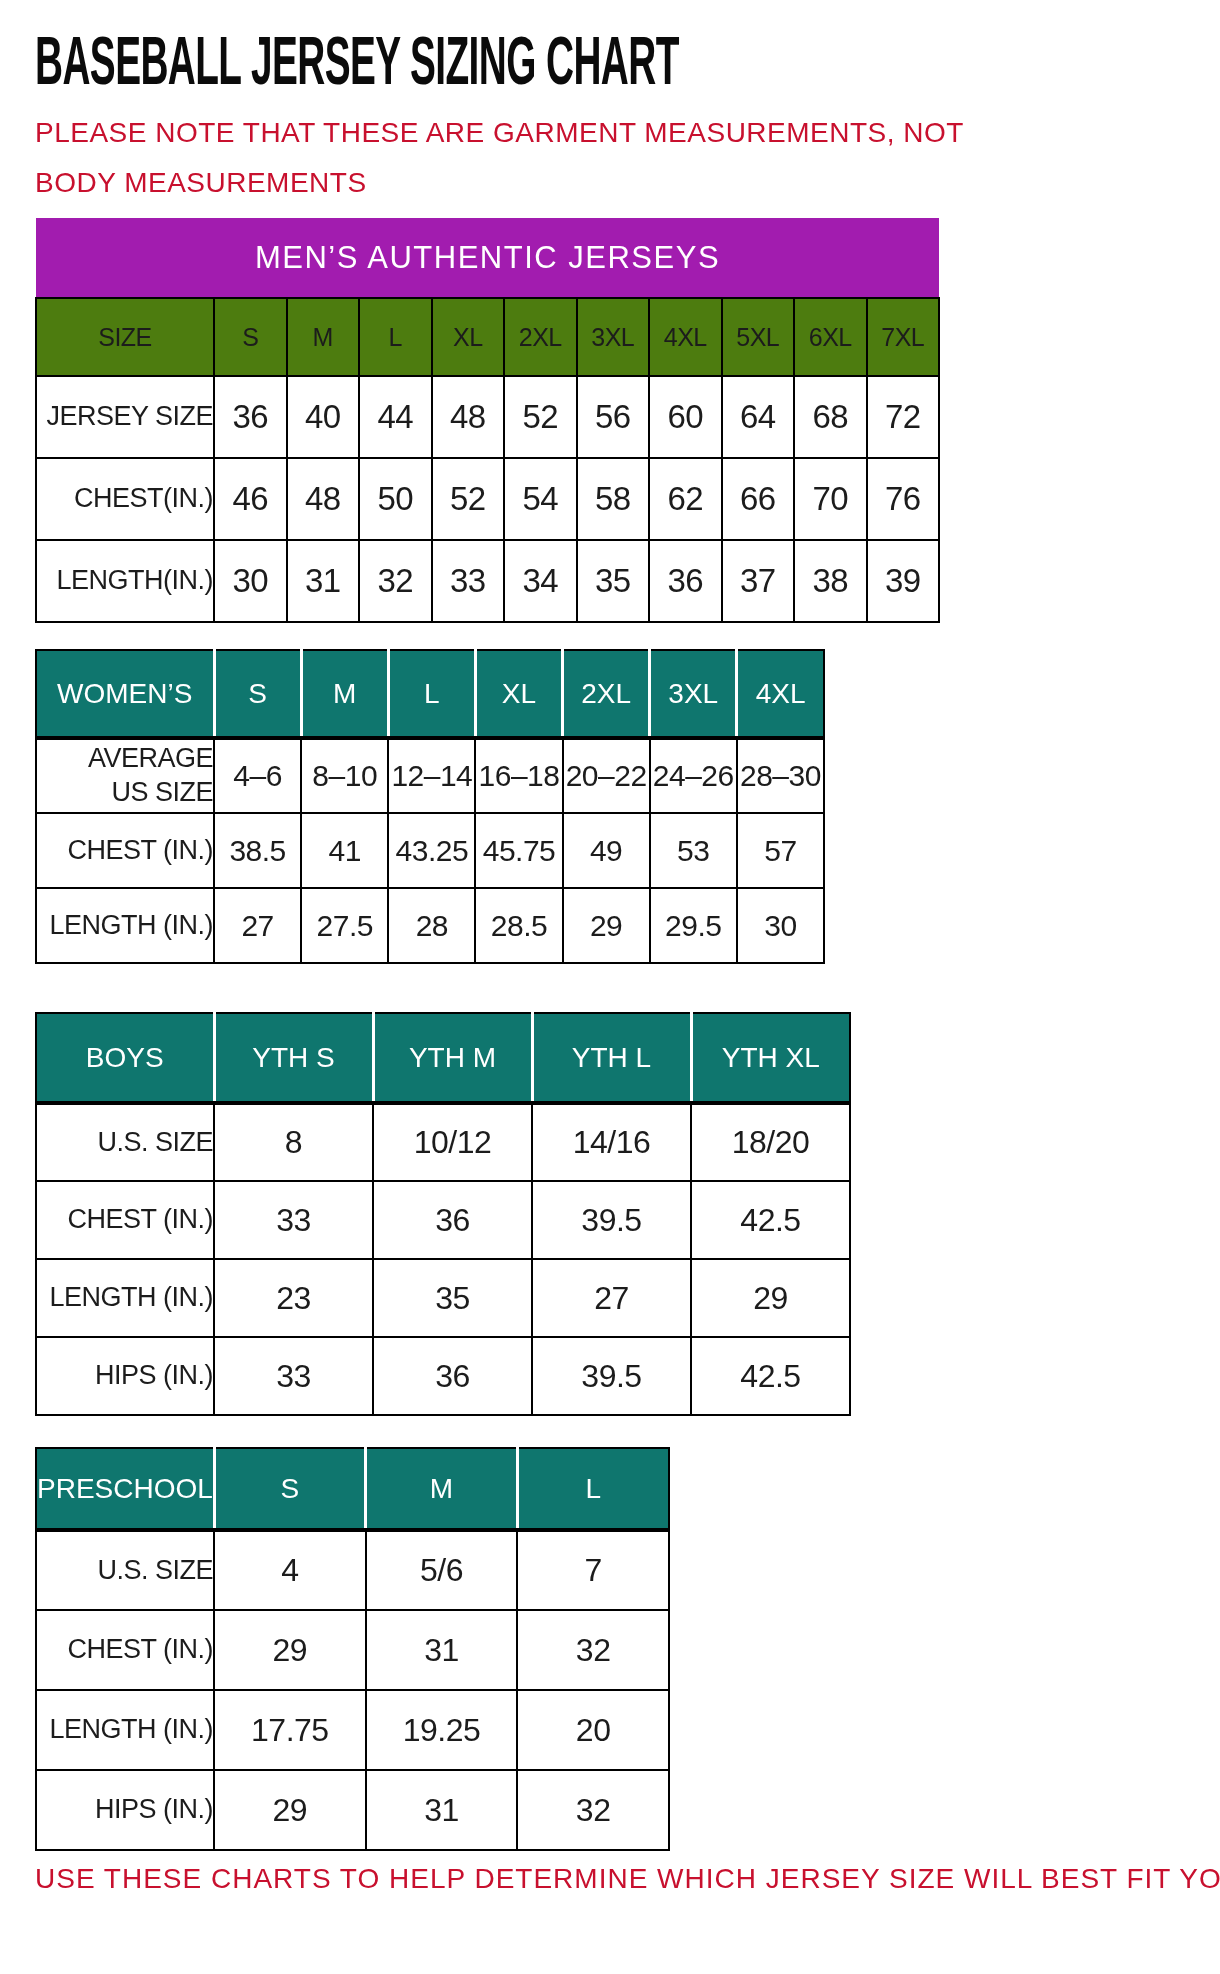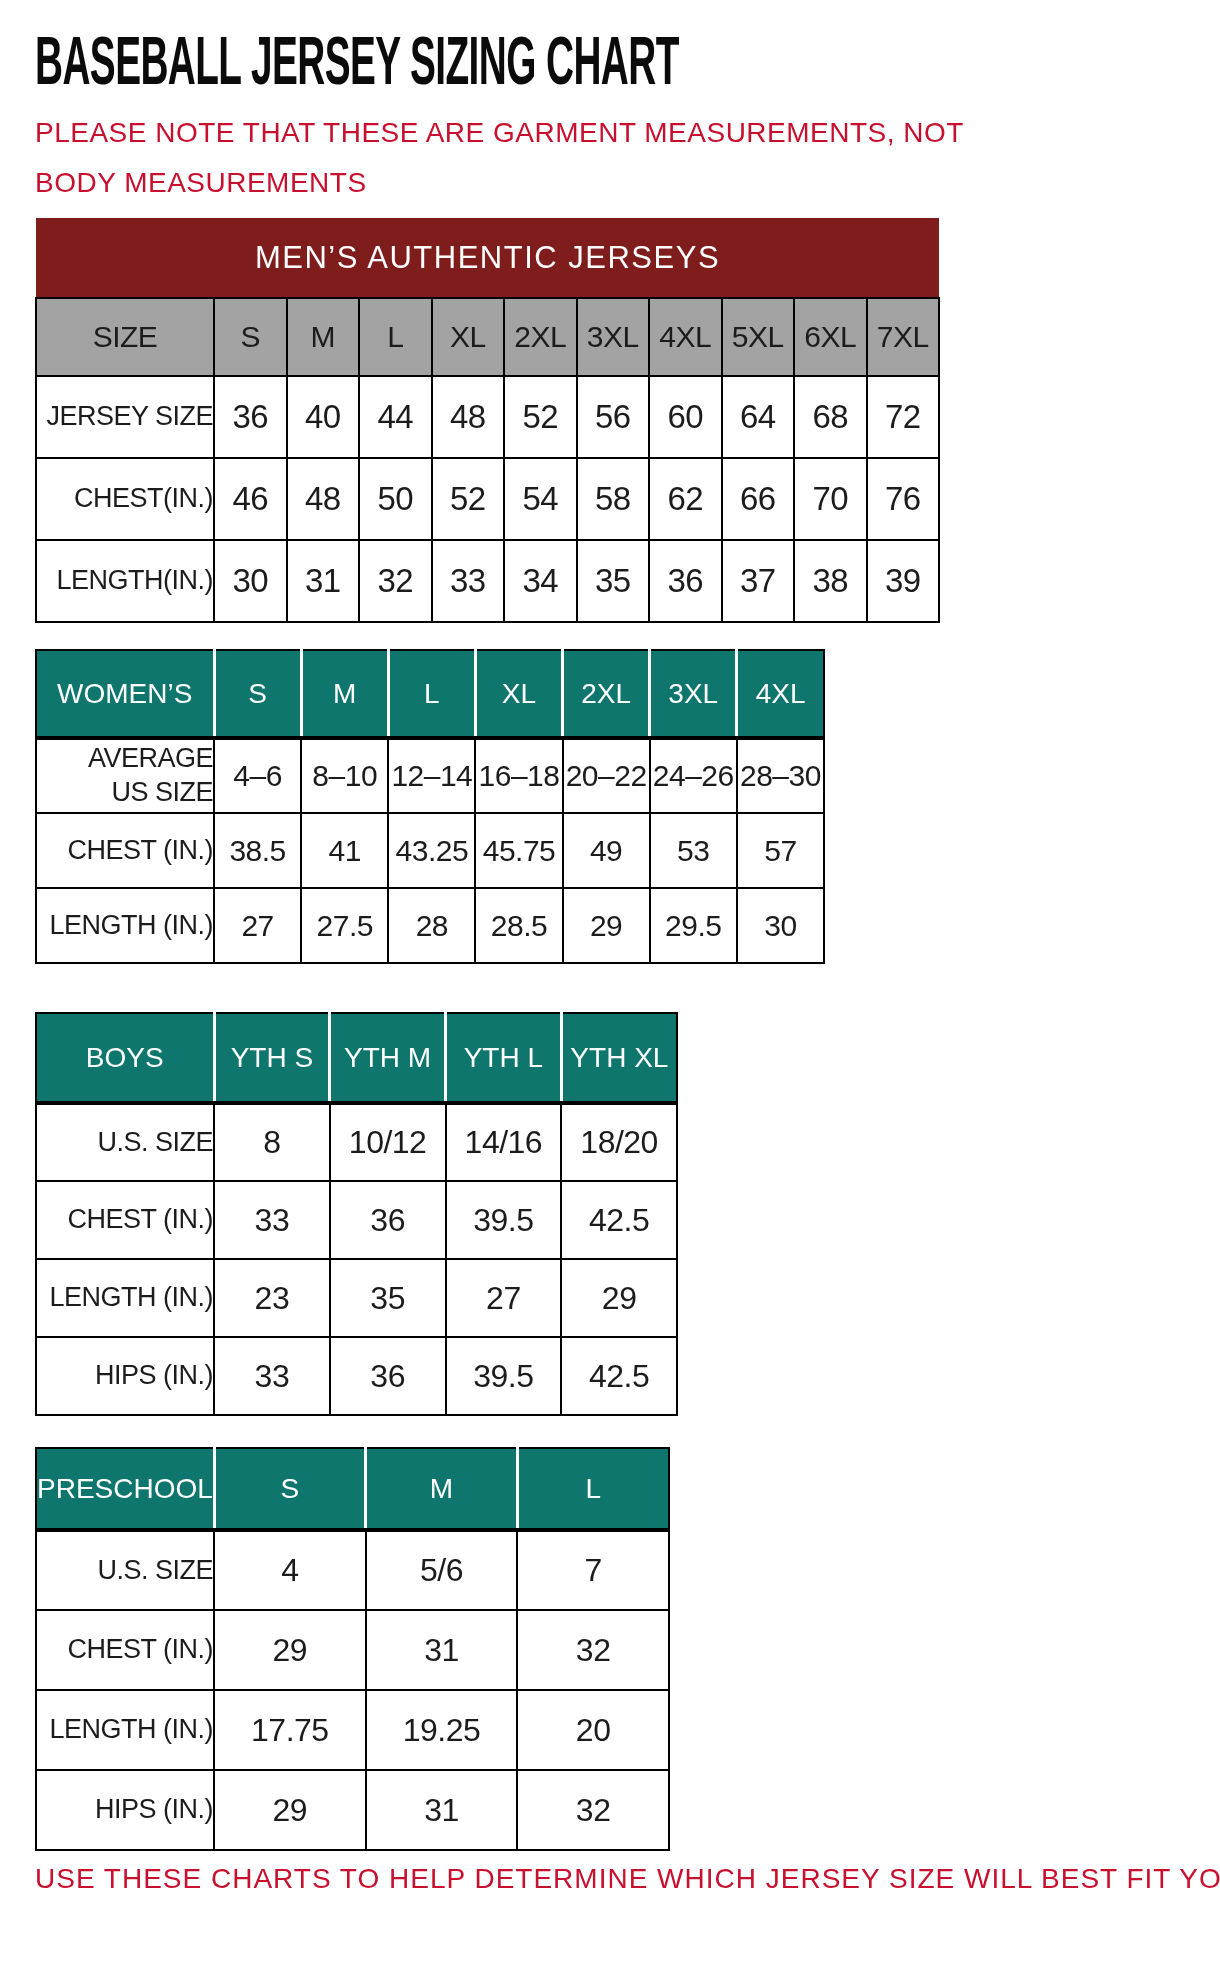--- a/index.html
+++ b/index.html
@@ -25,34 +25,34 @@
   }
   .tbl col:first-child{width:178px;}
   .tbl th,.tbl td{
     border:2px solid #000;text-align:center;vertical-align:middle;
     padding:0;font-weight:normal;color:#1c1c1c;
   }
   .tbl td.val{font-size:32px;letter-spacing:-0.5px;}
   .men td.val{font-size:33px;}
   .women td.val{font-size:30px;}
   .tbl td.row-label{font-size:27px;letter-spacing:-0.5px;white-space:pre-line;line-height:1.25;text-align:right;}
-  .tbl th.hdr-plain{background:#a3a3a3;font-size:30px;letter-spacing:-0.5px;margin-left:48px;}
+  .tbl th.hdr-plain{background:#4d7c0f;font-size:25px;letter-spacing:-0.5px;margin-left:48px;}
   .tbl th.hdr-gray{
     background:#0f766e;color:#fff;font-size:28px;letter-spacing:0px;
     border:3px solid #fff;border-top:2px solid #000;border-bottom:4px solid #000;
   }
   .tbl th.hdr-gray:first-child{border-left:2px solid #000;}
   .tbl th.hdr-gray:last-child{border-right:2px solid #000;}
   .tbl td.title-cell{
-    background:#7f1d1d;color:#fff;font-size:31px;letter-spacing:1.5px;
+    background:#a21caf;color:#fff;font-size:31px;letter-spacing:1.5px;
     border:0;border-bottom:2px solid #000;
   }
   .men{width:905px;margin-top:0;}
   .women{width:790px;margin-top:26px;}
-  .boys{width:643px;margin-top:48px;}
+  .boys{width:816px;margin-top:48px;}
   .preschool{width:635px;margin-top:31px;}
   .men .title-row{height:80px;}
   .men .header-row{height:78px;}
   .men .data-row{height:82px;}
   .women .header-row{height:88px;}
   .women .data-row{height:75px;}
   .boys .header-row{height:90px;}
   .boys .data-row{height:78px;}
   .preschool .header-row{height:82px;}
   .preschool .data-row{height:80px;}

